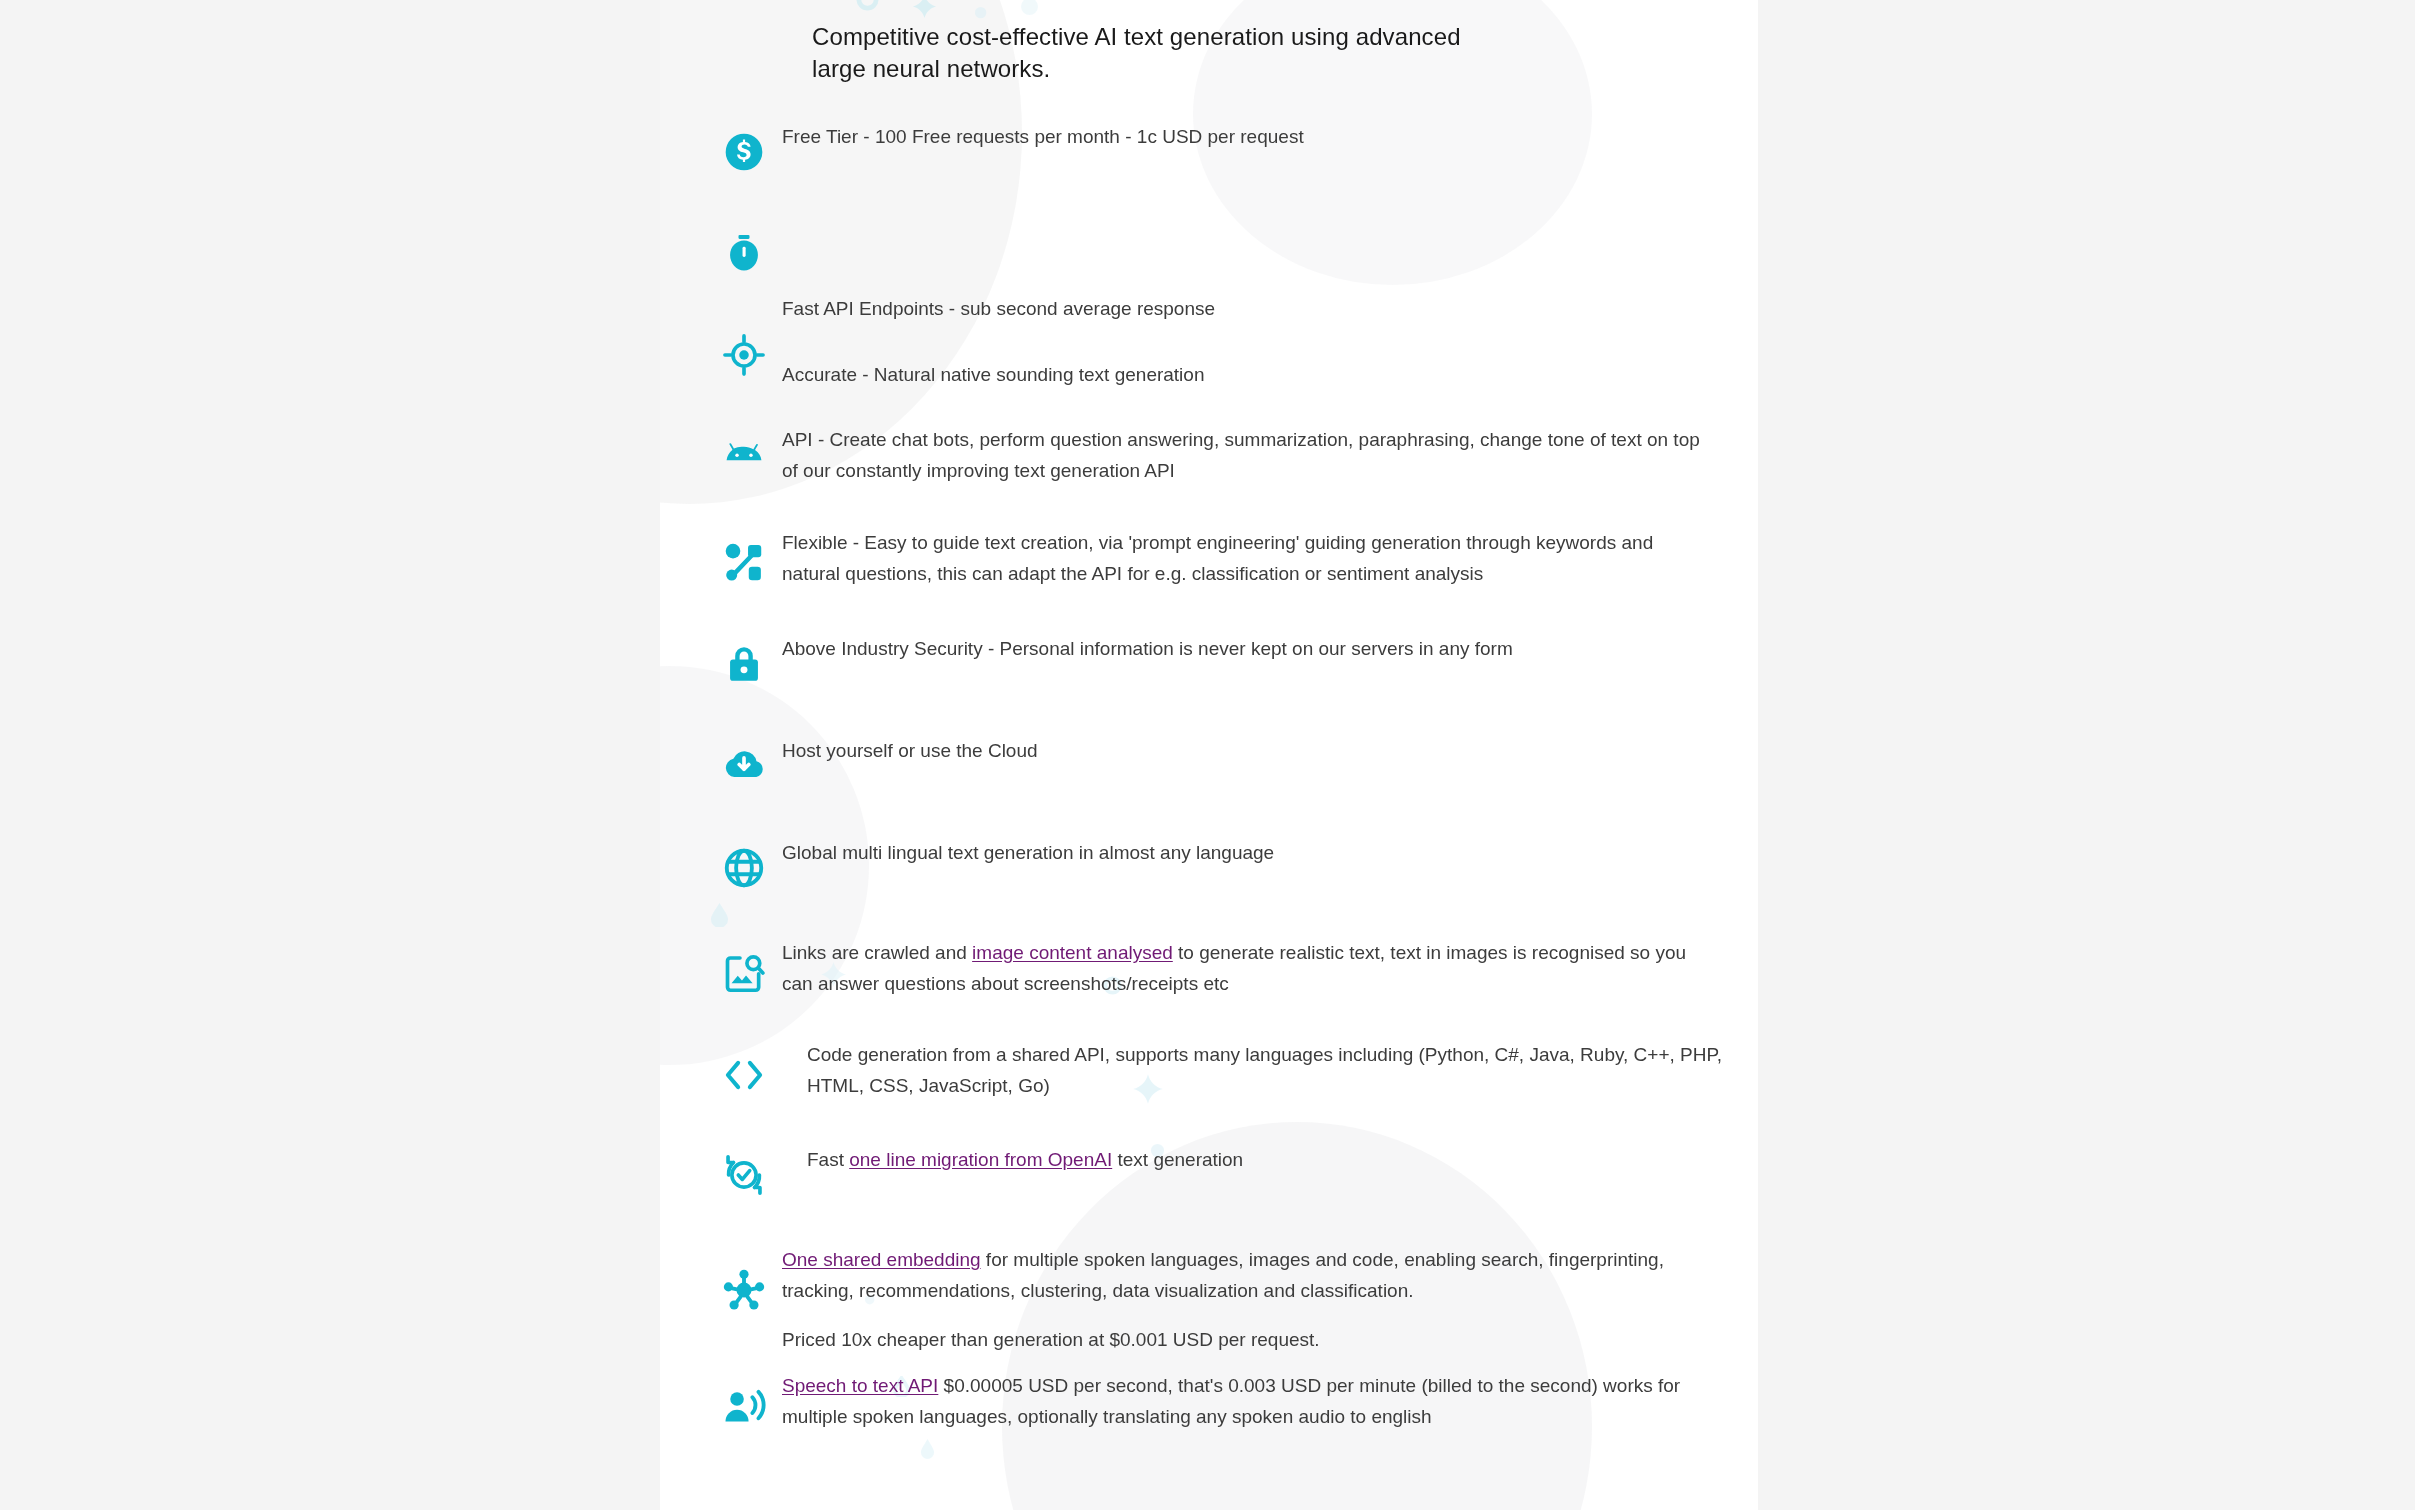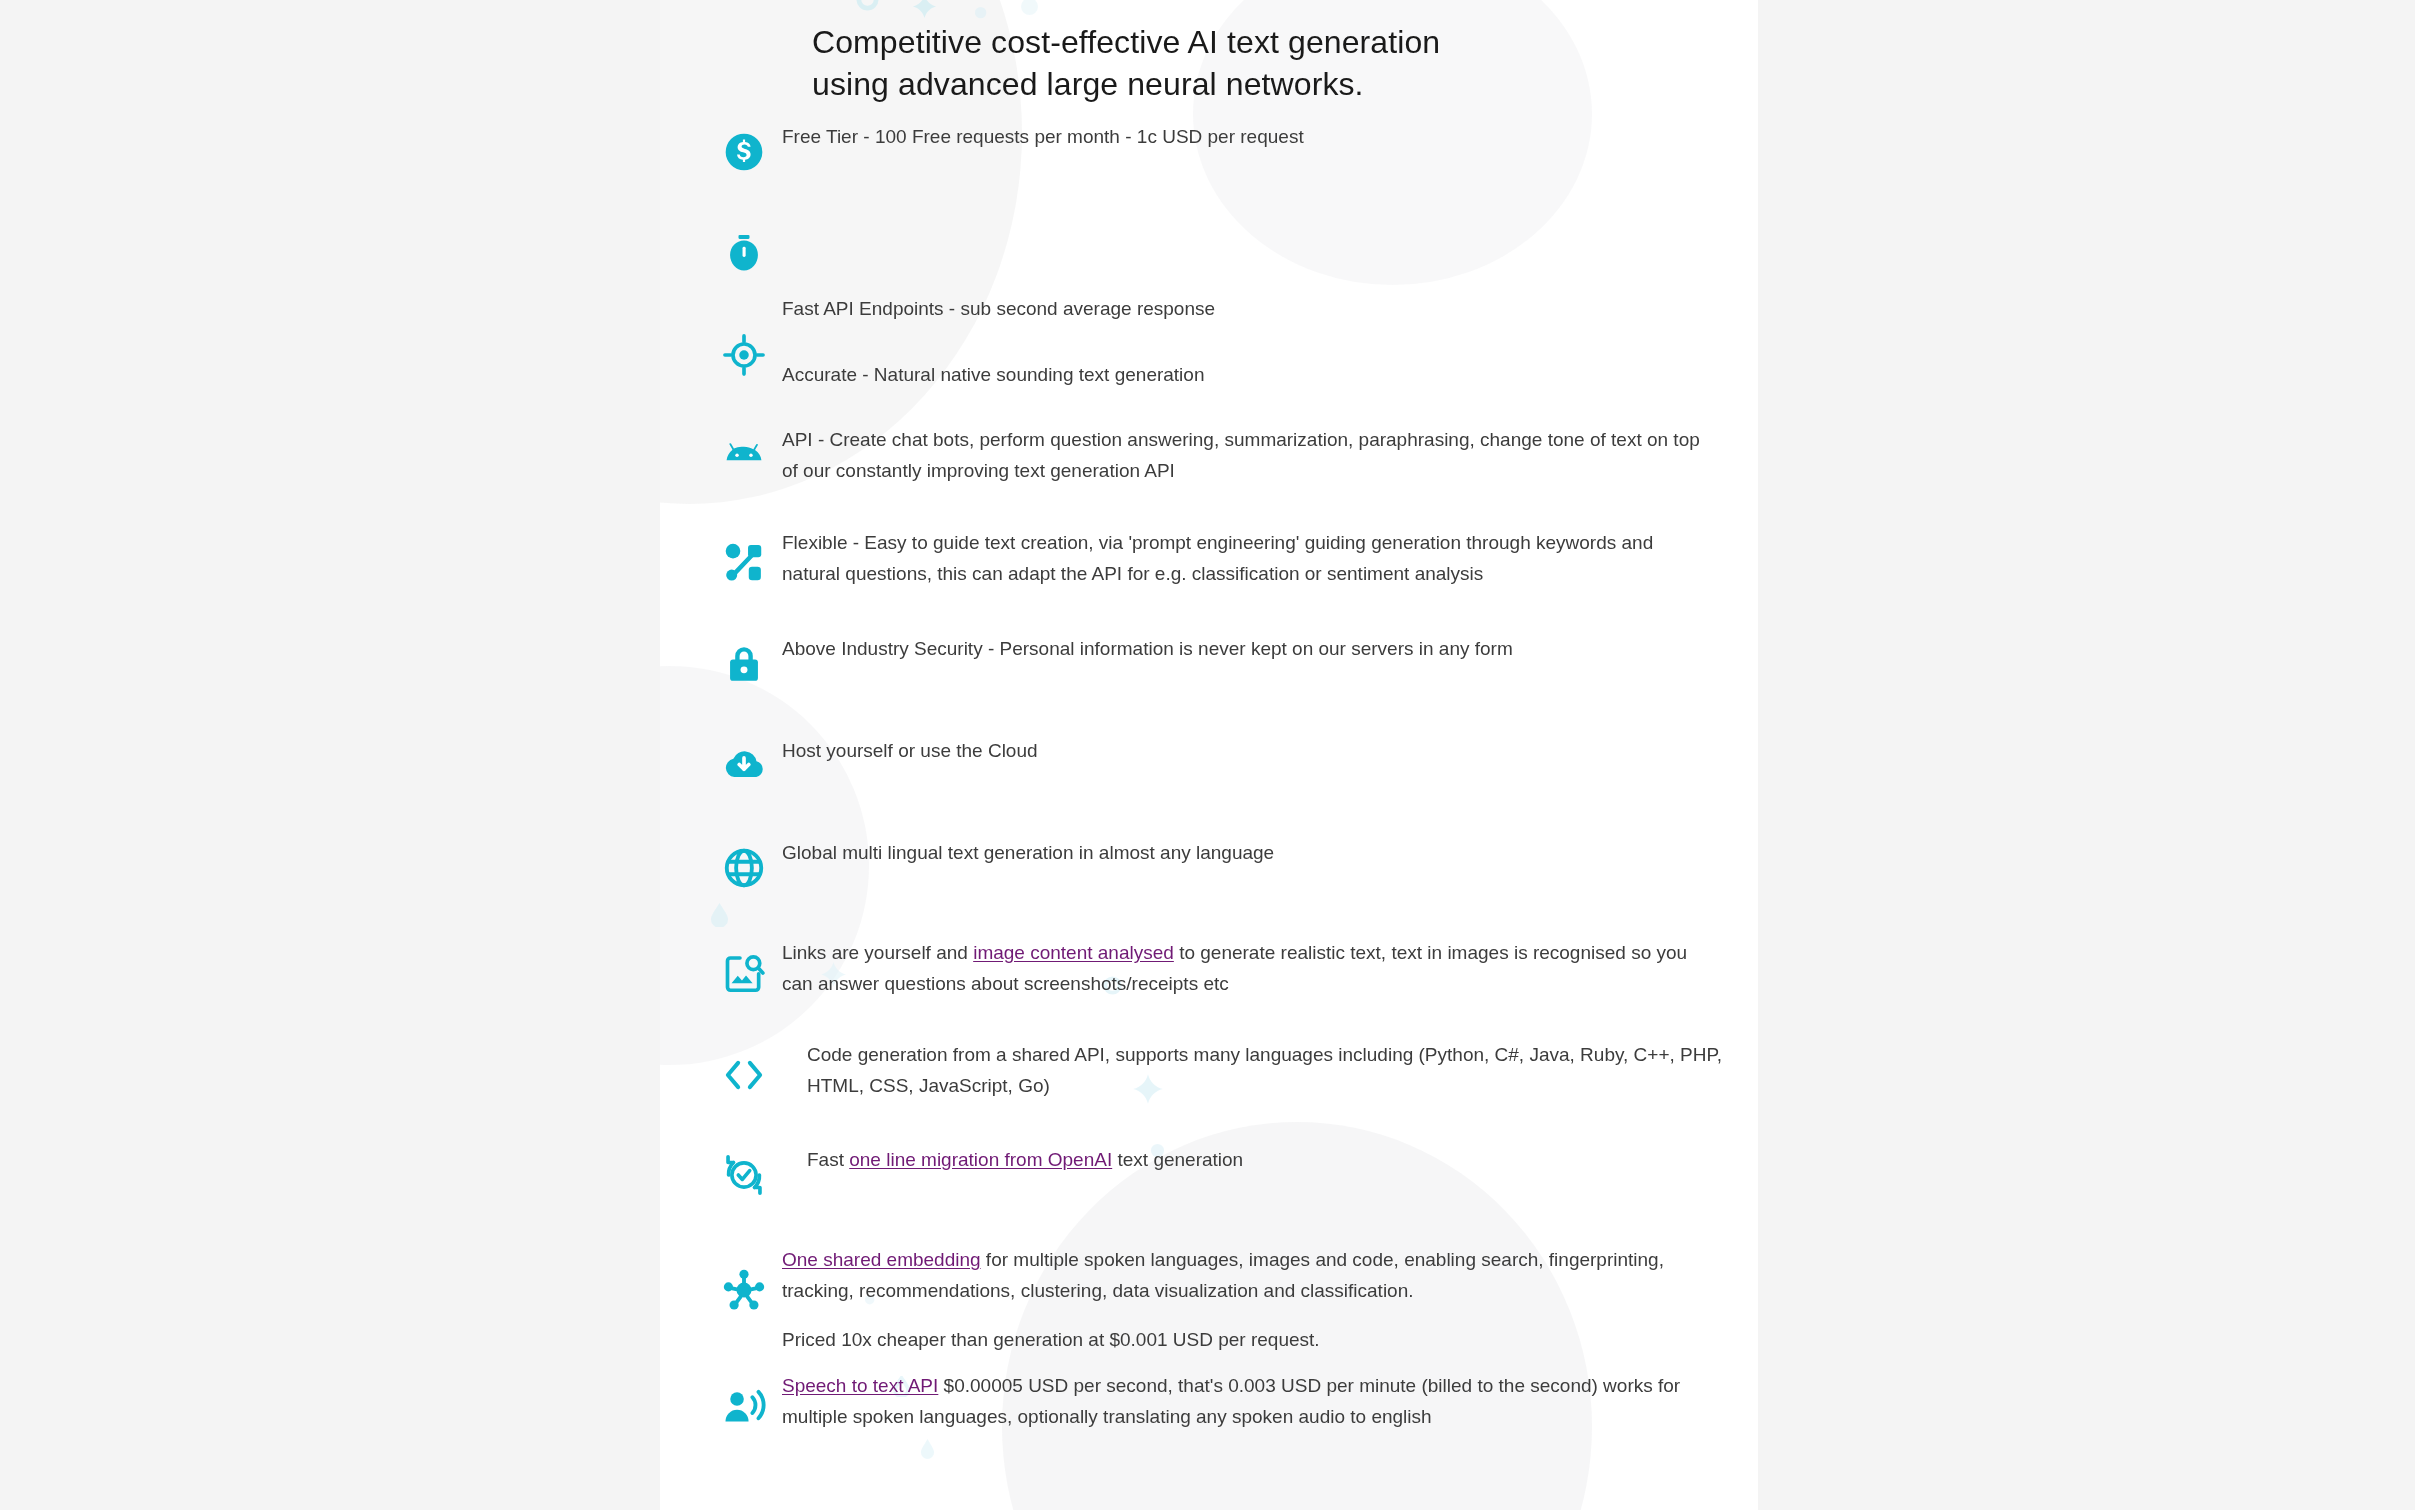--- a/index.html
+++ b/index.html
@@ -36,21 +36,21 @@
   .inner {
     position:absolute;
     left:0; top:0;
     width:1098px; height:1510px;
   }
 
   .tagline {
     position:absolute;
     left:152px; top:21px;
     width:666px;
-    font-size:32px;
+    font-size:24px;
     line-height:1.32;
     color:#1a1a1a;
     font-weight:400;
     letter-spacing:0.1px;
   }
 
   .feature-list {
     position:absolute;
     left:0; top:122px;
     width:1098px;
@@ -292,21 +292,21 @@
         <div class="feature r9">
           <span class="icon-wrap">
             <svg viewBox="0 0 24 24" fill="none" stroke="#0fb4cd" stroke-width="2">
                 <path d="M20 12.4v7.4a1.6 1.6 0 0 1-1.6 1.6H4.6A1.6 1.6 0 0 1 3 19.8V5.4a1.6 1.6 0 0 1 1.6-1.6h5.2" stroke-linecap="round"></path>
                 <circle cx="17.1" cy="6.7" r="3.5"></circle>
                 <path d="M19.8 9.3 22.3 12" stroke-linecap="round"></path>
                 <path d="M5.2 17.6l3.4-4.1 2.3 2.6 2.2-2.7 3.6 4.2z" fill="#0fb4cd" stroke="none"></path>
               </svg>
           </span>
           <div class="f-text">
-            <p><span>Links are yourself and </span><a class="pink-link" href="#">image content analysed</a><span> to generate realistic text, text in images is recognised so you can answer questions about screenshots/receipts etc</span></p>
+            <p><span>Links are crawled and </span><a class="pink-link" href="#">image content analysed</a><span> to generate realistic text, text in images is recognised so you can answer questions about screenshots/receipts etc</span></p>
           </div>
         </div>
 
         <div class="feature r10">
           <span class="icon-wrap">
             <svg viewBox="0 0 24 24" fill="none" stroke="#0fb4cd" stroke-width="2.2" stroke-linecap="round" stroke-linejoin="round">
                 <path d="M8.8 5.4 3.2 12l5.6 6.6"></path>
                 <path d="M15.2 5.4 20.8 12l-5.6 6.6"></path>
               </svg>
           </span>

